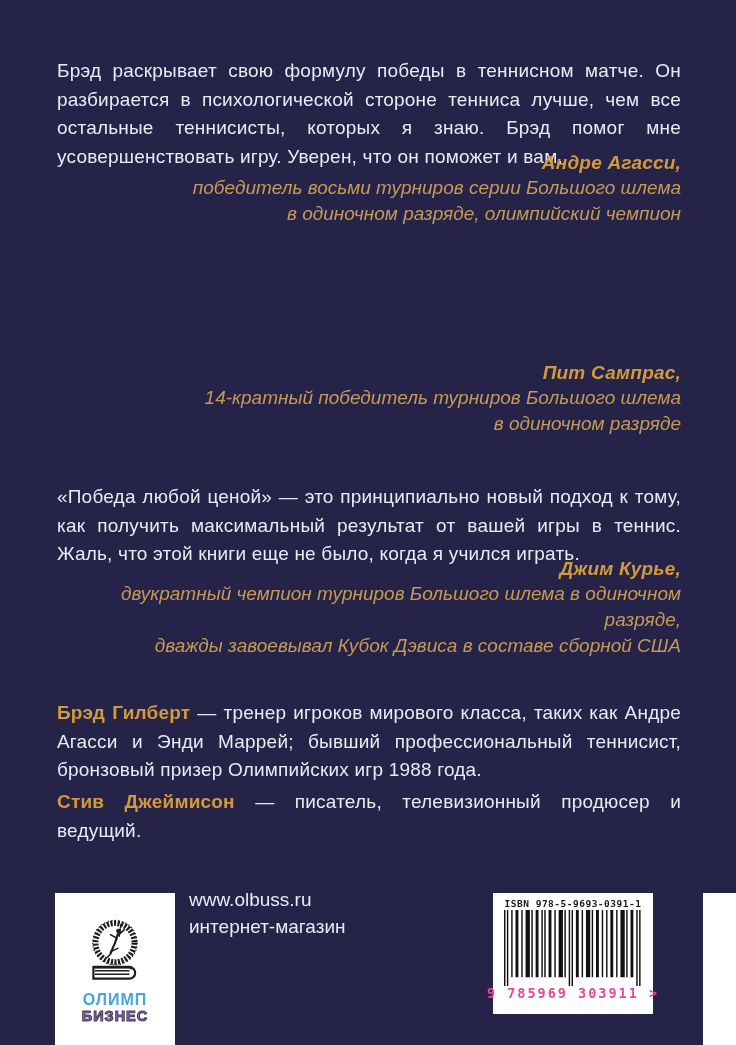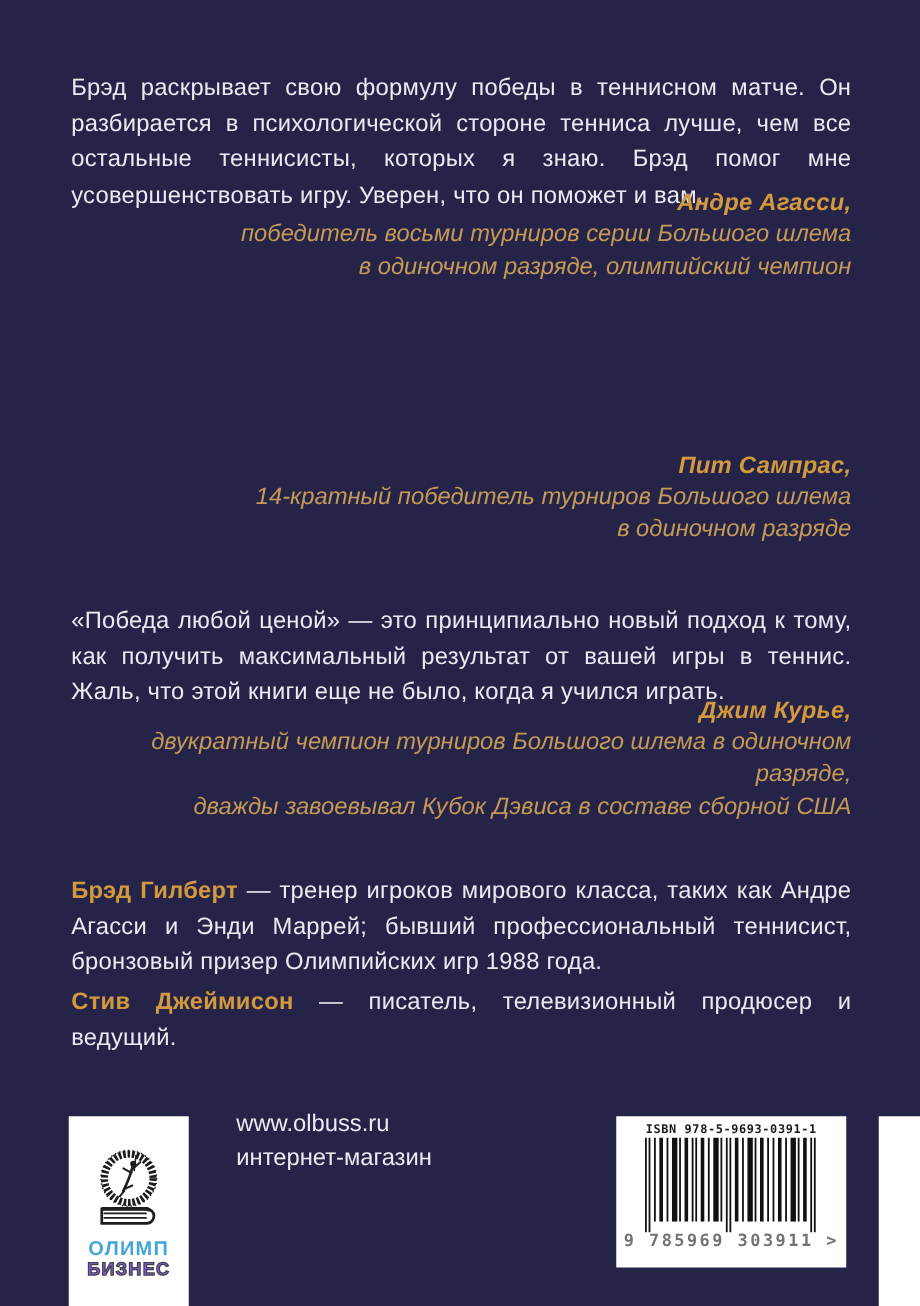--- a/index.html
+++ b/index.html
@@ -44,53 +44,53 @@
     text-align:justify;
     letter-spacing:.2px;
   }
   .bio-name{color:#d29a3d;font-weight:bold;}
   .shop{
     position:absolute;left:189px;top:886px;
     color:#e9eaf2;font-size:19px;line-height:27px;
   }
   
   .logo-box{
-    position:absolute;left:55px;top:893px;width:96px;height:152px;
+    position:absolute;left:55px;top:893px;width:120px;height:152px;
     background:#ffffff;
     display:flex;flex-direction:column;align-items:center;
   }
   .logo-emblem{margin-top:22px;}
   .logo-olimp{
     color:#45a7d8;font-weight:bold;font-size:16px;letter-spacing:1px;
     line-height:17px;margin-top:2px;
   }
   .logo-biznes{
     color:#8b5cf6;
     -webkit-text-stroke:1px #3f3f3f;
     font-weight:bold;font-size:14.5px;letter-spacing:1px;line-height:16px;
   }
   @supports not (-webkit-text-stroke: 1px black){
     .logo-biznes{color:#4c4c4c;}
   }
   
   .barcode-box{
-    position:absolute;left:493px;top:893px;width:184px;height:121px;
+    position:absolute;left:493px;top:893px;width:160px;height:121px;
     background:#ffffff;
     display:flex;flex-direction:column;align-items:center;
     box-sizing:border-box;padding:5px 8px 4px 8px;
   }
   .isbn-text{
     font-family:"DejaVu Sans Mono", monospace;
     font-size:9.5px;font-weight:bold;color:#1a1a1a;letter-spacing:.5px;
     white-space:nowrap;
   }
   .barcode-bars{margin-top:1px;}
   .barcode-digits{
     font-family:"DejaVu Sans Mono", monospace;
-    font-size:13.5px;font-weight:bold;color:#737373;
+    font-size:13.5px;font-weight:bold;color:#ec4899;
     letter-spacing:2px;white-space:nowrap;margin-top:-1px;
   }
   .right-strip{
     position:absolute;left:703px;top:893px;width:33px;height:152px;
     background:#ffffff;
   }
 </style>
 </head>
 <body>
 

